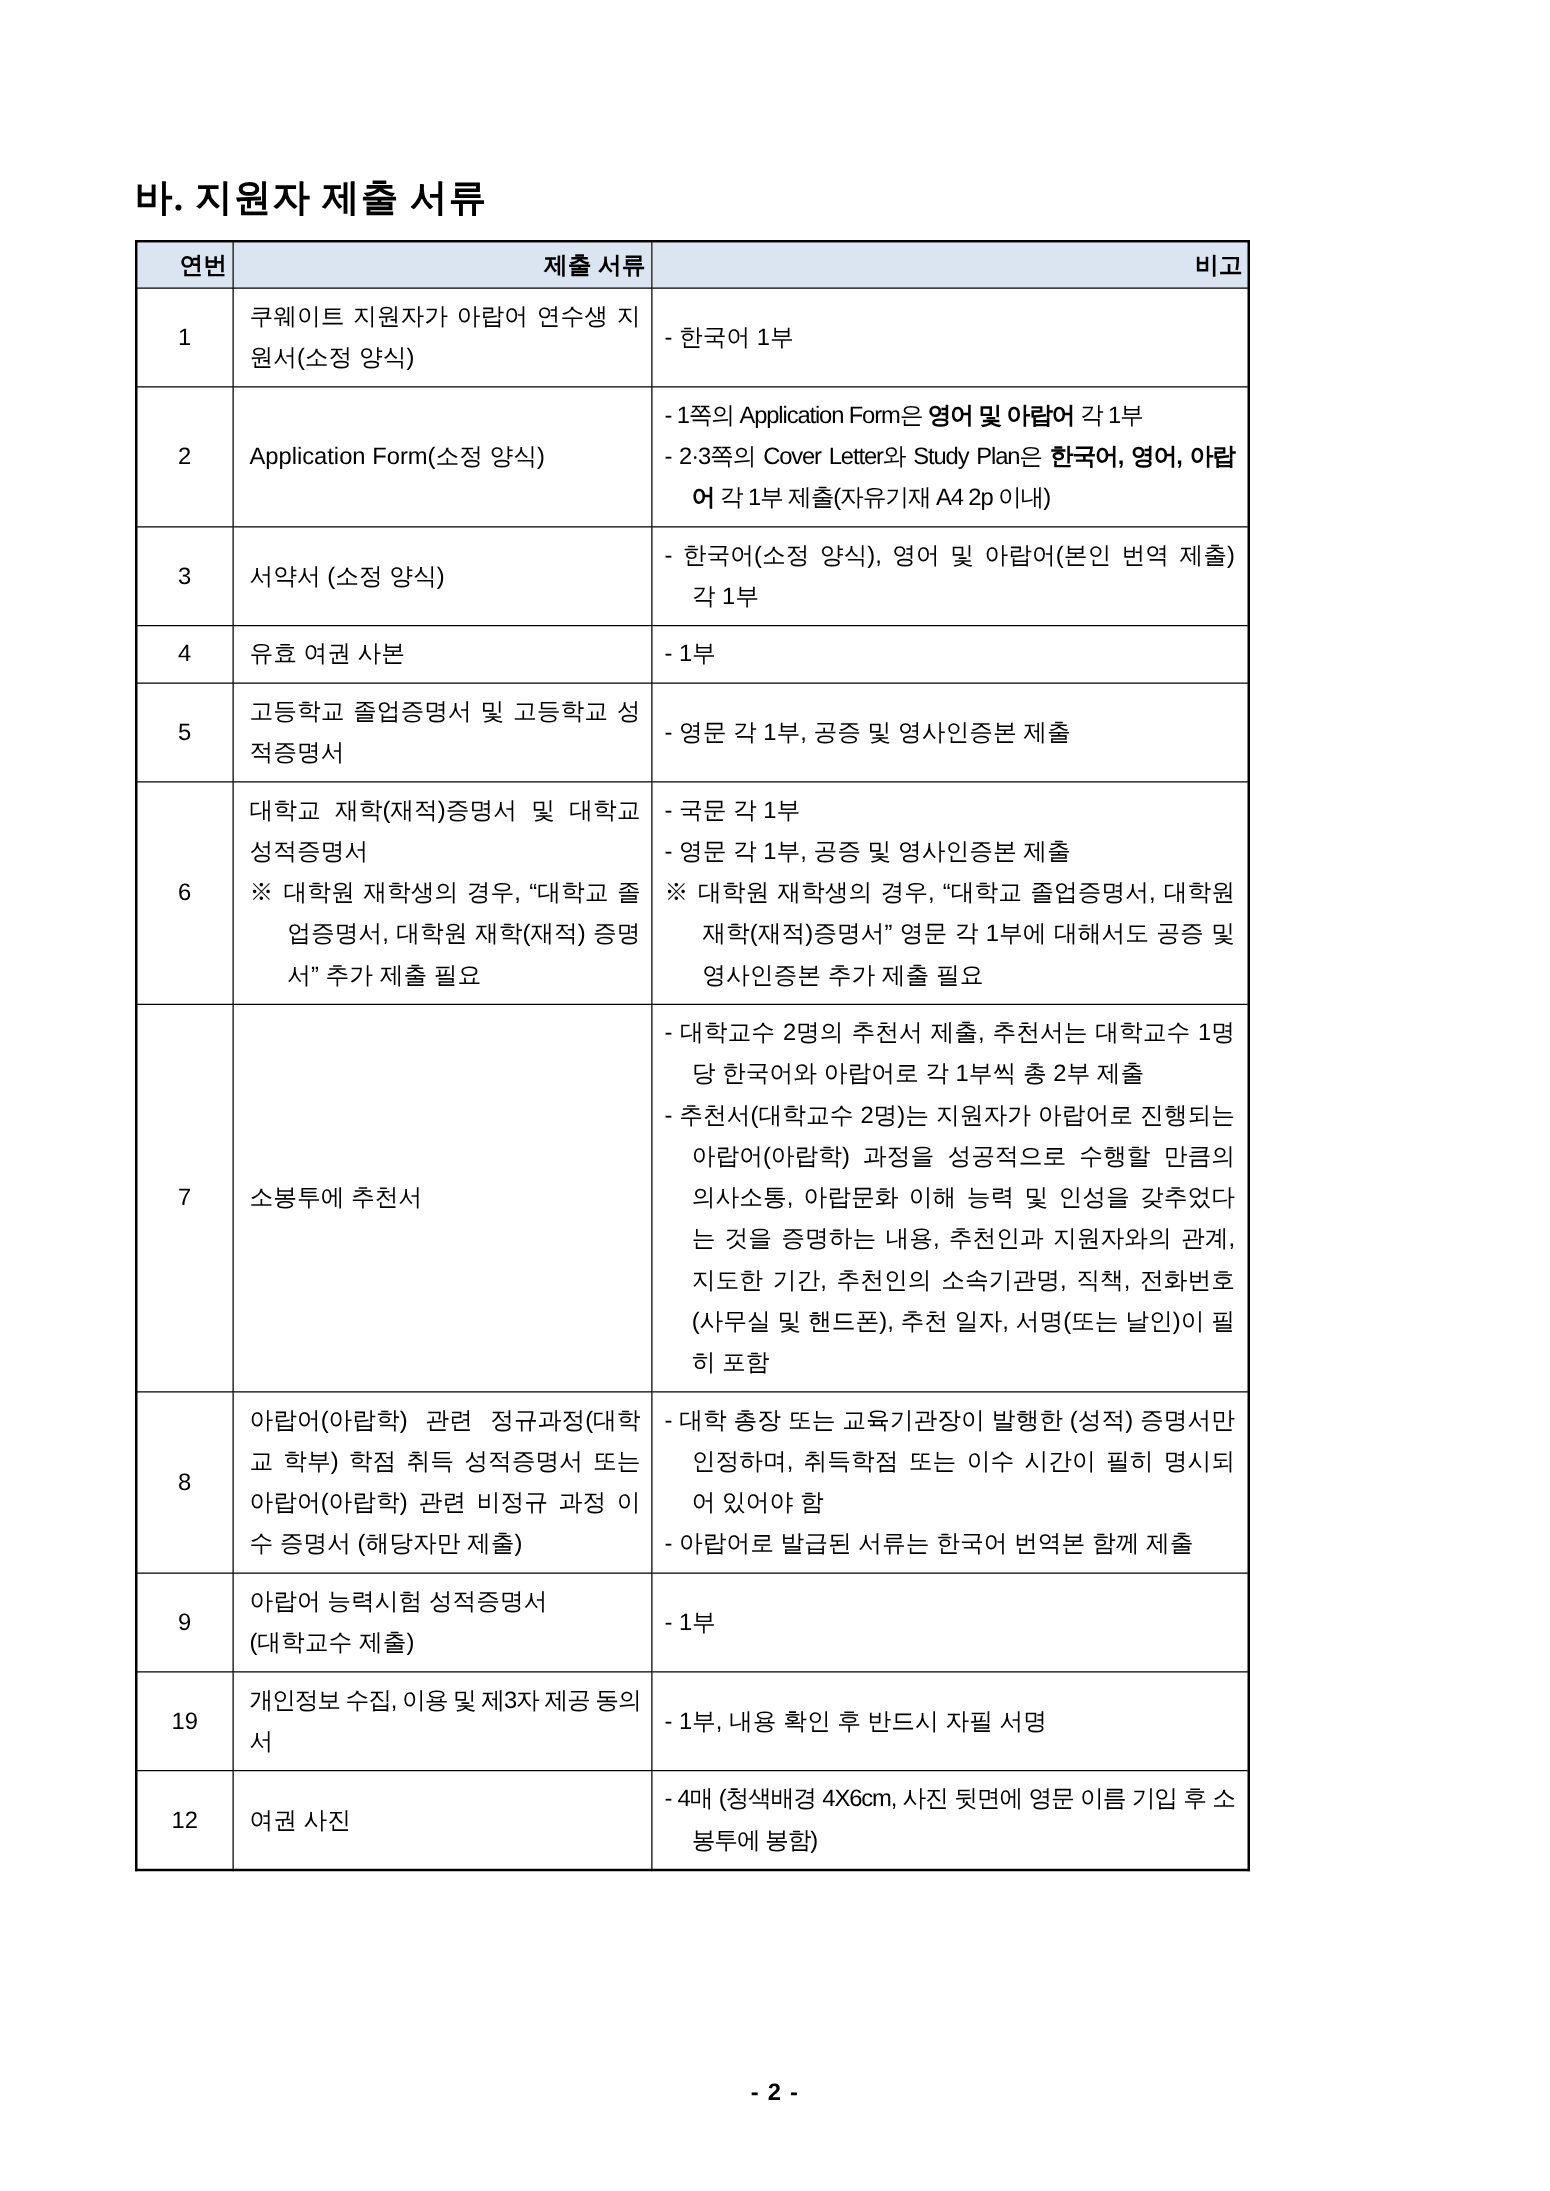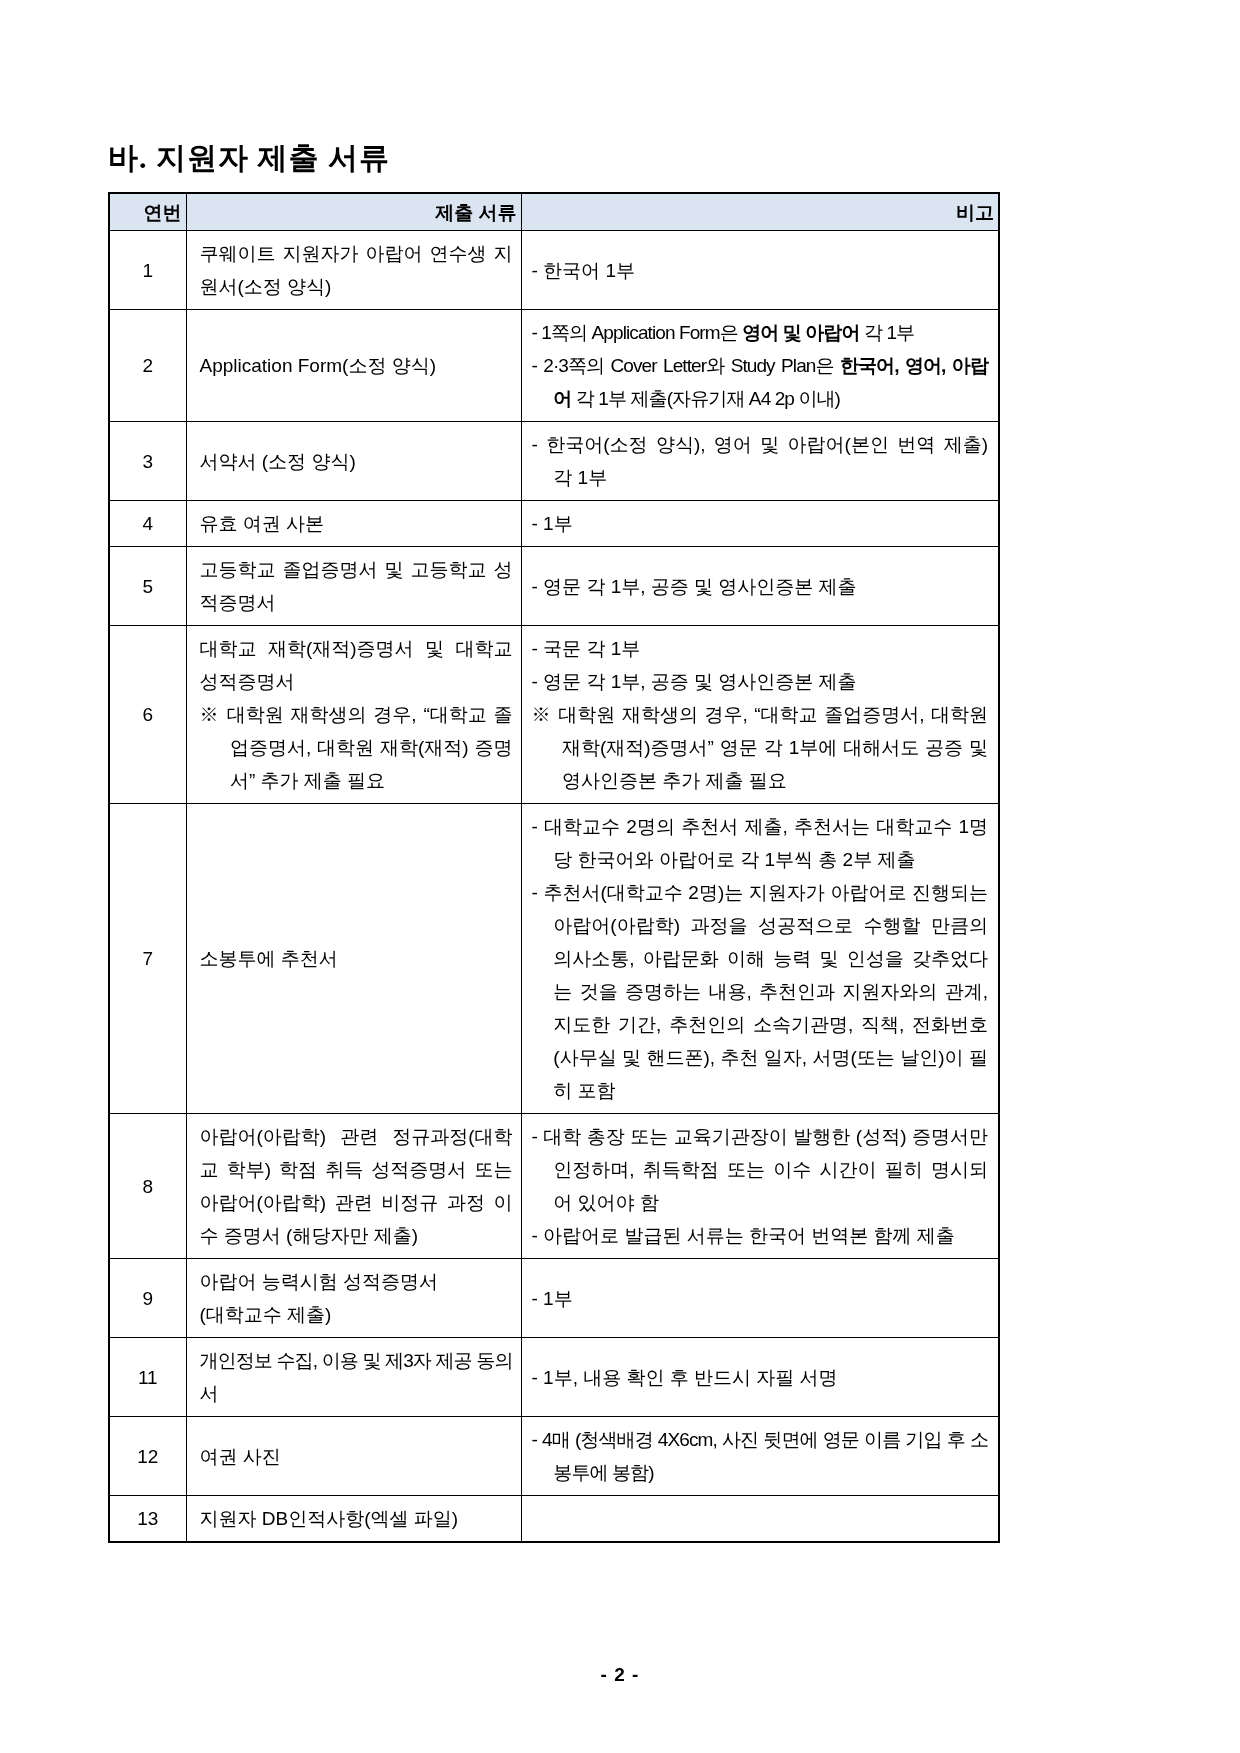--- a/index.html
+++ b/index.html
@@ -149,41 +149,34 @@
           <td class="cell-no">9</td>
           <td class="cell-doc">
             <div class="line">아랍어 능력시험 성적증명서</div>
             <div class="line">(대학교수 제출)</div>
           </td>
           <td class="cell-remarks">
             <div class="line hang-dash">- 1부</div>
           </td>
         </tr>
         <tr>
-          <td class="cell-no">11</td>
+          <td class="cell-no">19</td>
           <td class="cell-doc compact">
             <div class="line">개인정보 수집, 이용 및 제3자 제공 동의서</div>
           </td>
           <td class="cell-remarks">
             <div class="line hang-dash">- 1부, 내용 확인 후 반드시 자필 서명</div>
           </td>
         </tr>
         <tr>
           <td class="cell-no">12</td>
           <td class="cell-doc">
             <div class="line">여권 사진</div>
           </td>
           <td class="cell-remarks compact">
             <div class="line hang-dash">- 4매 (청색배경 4X6cm, 사진 뒷면에 영문 이름 기입 후 소봉투에 봉함)</div>
           </td>
         </tr>
-        <tr>
-          <td class="cell-no">13</td>
-          <td class="cell-doc">
-            <div class="line">지원자 DB인적사항(엑셀 파일)</div>
-          </td>
-          <td class="cell-remarks"></td>
-        </tr>
       </tbody>
   </table>
 </div>
 
 <div class="footer">- 2 -</div>
 
 </body></html>

